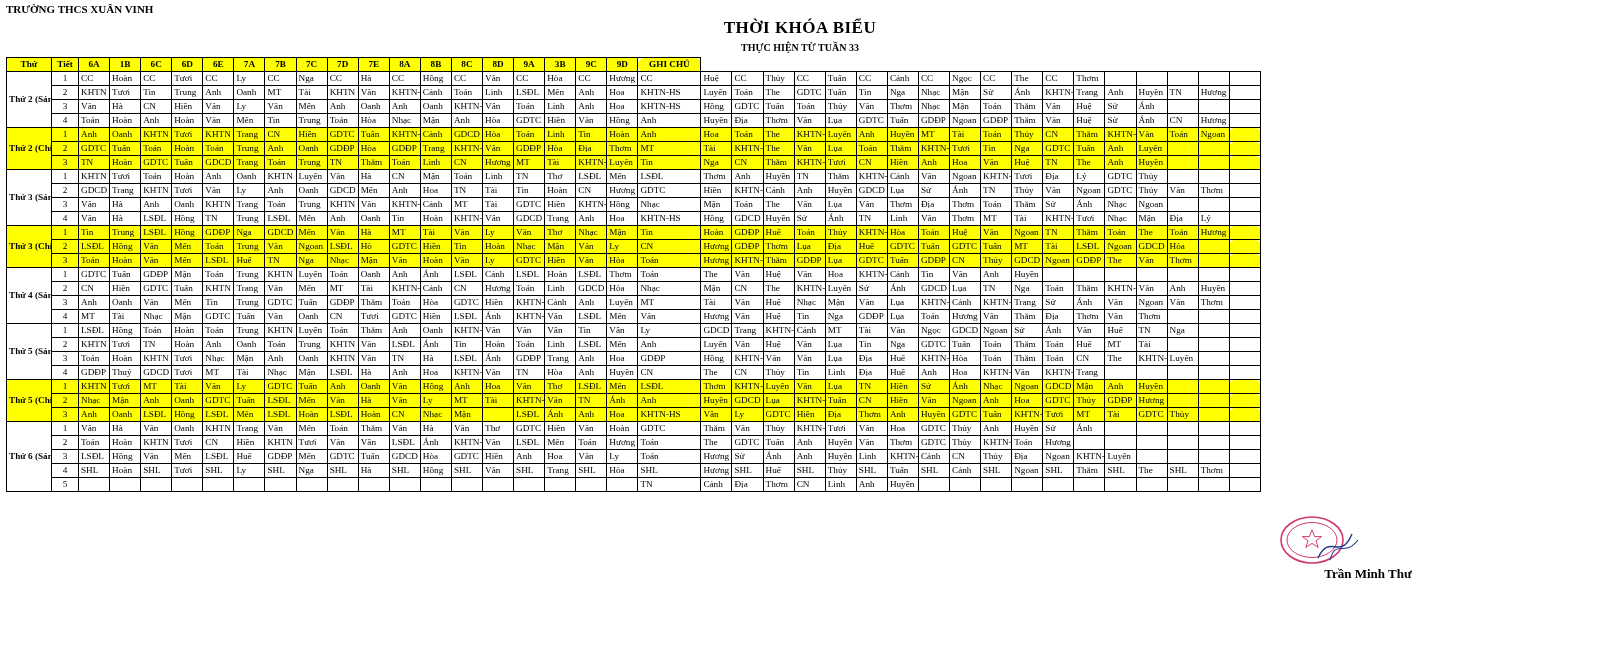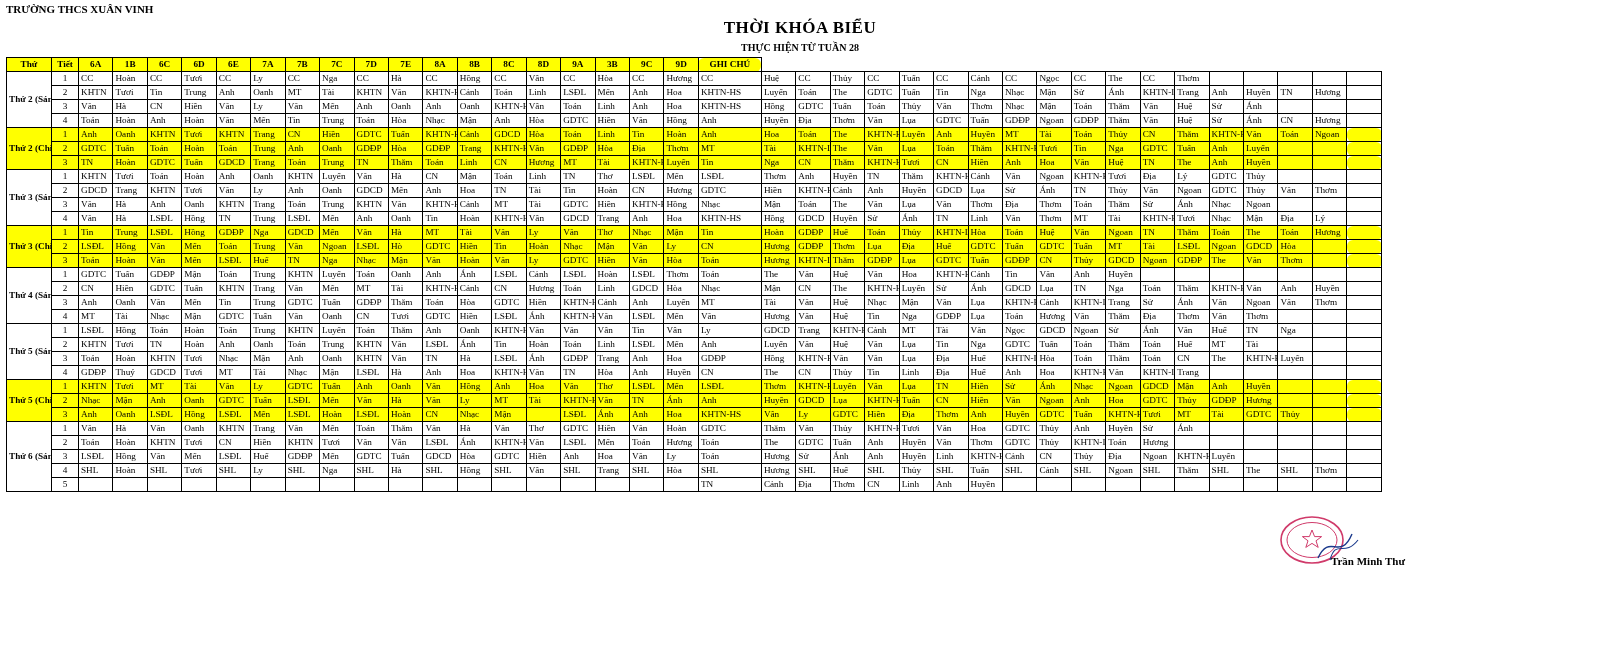--- a/index.html
+++ b/index.html
@@ -10,21 +10,21 @@
     overflow:hidden;
   }
   .school{
     font-weight:bold;font-size:11px;padding:3px 9px 1px 6px;
   }
   .titlewrap{text-align:center;}
   .title{font-size:17px;font-weight:bold;letter-spacing:.5px;margin-top:2px;}
   .subtitle{font-size:10px;font-weight:bold;margin-top:4px;margin-bottom:4px;}
   table.tkb{
     border-collapse:collapse;
-    width:1376px;
+    width:1255px;
     margin-left:6px;
     table-layout:fixed;
   }
   table.tkb td, table.tkb th{
     border:1px solid #000;
     font-size:9.2px;
     line-height:1.05;
     padding:0 2px;
     height:13px;
     white-space:nowrap;
@@ -50,36 +50,36 @@
     position:relative;
     width:1568px;margin-left:6px;
     height:95px;
   }
   .sign{
     position:absolute;right:96px;top:2px;text-align:center;width:220px;
     font-size:10.5px;font-weight:bold;
   }
   .sign .l2{margin-top:1px;}
   .signer{
-    position:absolute;right:96px;top:63px;width:220px;text-align:center;
-    font-size:11px;font-weight:bold;
+    position:absolute;right:96px;top:74px;width:220px;text-align:center;
+    font-size:13px;font-weight:bold;
   }
   .stamp{
     position:absolute;right:200px;top:22px;
     width:96px;height:52px;
   }
   .stamp svg{display:block;}
 </style>
 </head>
 <body>
 
 <div class="school">TRƯỜNG THCS XUÂN VINH</div>
 <div class="titlewrap">
   <div class="title">THỜI KHÓA BIỂU</div>
-  <div class="subtitle">THỰC HIỆN TỪ TUẦN 28</div>
+  <div class="subtitle">THỰC HIỆN TỪ TUẦN 33</div>
 </div>
 
 <table class="tkb">
   <thead>
     <tr>
         <th class="col-day">Thứ</th>
         <th class="col-tiet">Tiết</th>
         <th>6A</th>
         <th>1B</th>
         <th>6C</th>

